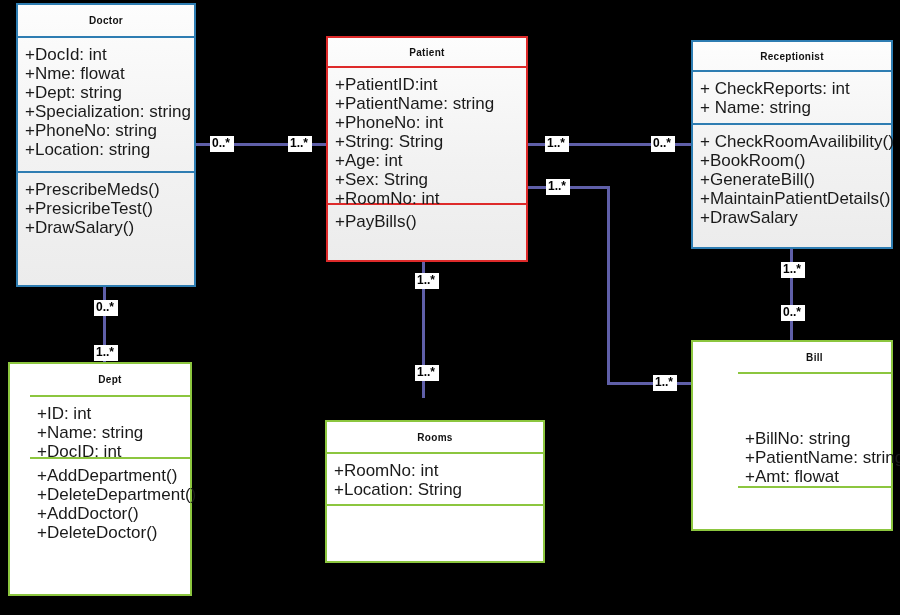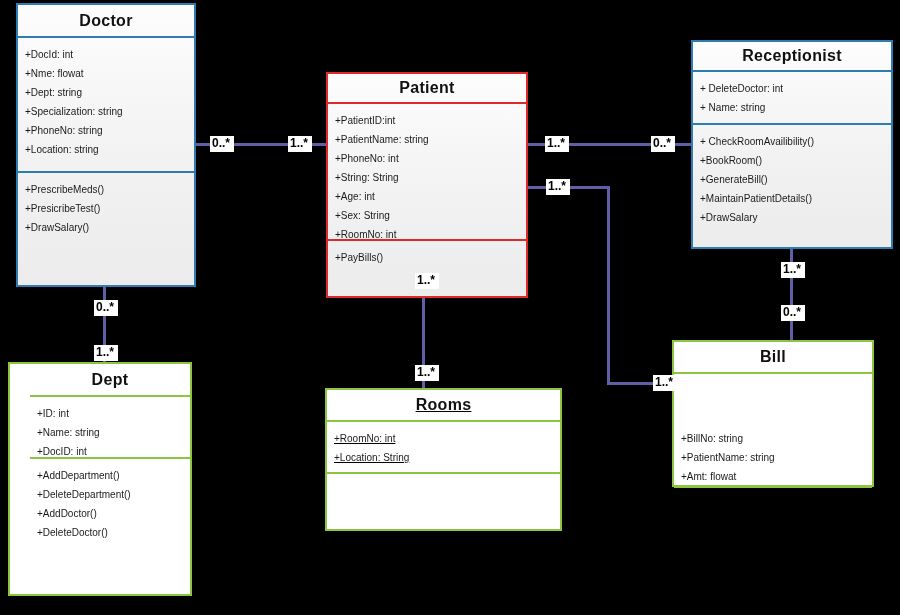--- a/index.html
+++ b/index.html
@@ -9,33 +9,33 @@
   #stage{position:relative;width:900px;height:615px;background:#000;}
 
   
   svg#wires{position:absolute;left:0;top:0;width:900px;height:615px;}
 
   
   .uml{position:absolute;box-sizing:border-box;background:#fbfbfb;
        border-style:solid;border-width:2px;}
   .uml .hdr{box-sizing:border-box;display:flex;align-items:center;
             justify-content:center;border-bottom-style:solid;border-bottom-width:2px;
-            font-weight:bold;font-size:16px;color:#111;letter-spacing:.3px;}
+            font-weight:bold;font-size:10px;color:#111;letter-spacing:.3px;}
   .uml .cmp{box-sizing:border-box;padding:7px 7px 4px 7px;
             border-bottom-style:solid;border-bottom-width:2px;}
   .uml .cmp.last{border-bottom:none;}
-  .uml .row{font-size:10px;color:#1a1a1a;line-height:19px;white-space:nowrap;}
+  .uml .row{font-size:17px;color:#1a1a1a;line-height:19px;white-space:nowrap;}
 
   
   .fill-grey{background:linear-gradient(180deg,#fdfdfd 0%,#f2f2f2 55%,#ececec 100%);}
   .fill-white{background:#ffffff;}
 
   .b-blue{border-color:#2E7DB2;}
   .b-blue .hdr,.b-blue .cmp{border-bottom-color:#2E7DB2;}
-  .b-red{border-color:#DE2A2A;margin-top:36px;}
+  .b-red{border-color:#DE2A2A;}
   .b-red .hdr,.b-red .cmp{border-bottom-color:#DE2A2A;}
   .b-green{border-color:#8CC63F;}
   .b-green .hdr,.b-green .cmp{border-bottom-color:#8CC63F;}
 
   
   .mult{position:absolute;background:#ffffff;color:#000;font-size:12px;
         font-weight:bold;line-height:14px;height:16px;width:24px;
         overflow:hidden;text-align:left;padding-left:2px;box-sizing:border-box;
         font-family:"Liberation Sans","DejaVu Sans",sans-serif;}
 </style>
@@ -96,21 +96,21 @@
     <div class="cmp last">
       <div class="row">+PayBills()</div>
     </div>
   </div>
 
   <div class="uml b-blue fill-grey" style="left:691px;top:40px;width:202px;height:209px;">
     <div class="hdr" style="height:30px;">
       <span>Receptionist</span>
     </div>
     <div class="cmp" style="height:53px;">
-      <div class="row">+ DeleteDoctor: int</div>
+      <div class="row">+ CheckReports: int</div>
       <div class="row">+ Name: string</div>
     </div>
     <div class="cmp last">
       <div class="row">+ CheckRoomAvailibility()</div>
       <div class="row">+BookRoom()</div>
       <div class="row">+GenerateBill()</div>
       <div class="row">+MaintainPatientDetails()</div>
       <div class="row">+DrawSalary</div>
     </div>
   </div>
@@ -125,32 +125,32 @@
       <div class="row">+DocID: int</div>
     </div>
     <div class="cmp last">
       <div class="row">+AddDepartment()</div>
       <div class="row">+DeleteDepartment()</div>
       <div class="row">+AddDoctor()</div>
       <div class="row">+DeleteDoctor()</div>
     </div>
   </div>
 
-  <div class="uml b-green fill-white" style="left:325px;top:388px;width:237px;height:143px;text-decoration:underline;">
+  <div class="uml b-green fill-white" style="left:325px;top:420px;width:220px;height:143px;">
     <div class="hdr" style="height:32px;">
       <span>Rooms</span>
     </div>
     <div class="cmp" style="height:52px;">
       <div class="row">+RoomNo: int</div>
       <div class="row">+Location: String</div>
     </div>
     <div class="cmp last"></div>
   </div>
 
-  <div class="uml b-green fill-white" style="left:672px;top:340px;width:202px;height:147px;">
+  <div class="uml b-green fill-white" style="left:691px;top:340px;width:202px;height:191px;padding-left:45px;">
     <div class="hdr" style="height:32px;">
       <span>Bill</span>
     </div>
     <div class="cmp" style="height:66px;margin-top:48px;">
       <div class="row">+BillNo: string</div>
       <div class="row">+PatientName: string</div>
       <div class="row">+Amt: flowat</div>
     </div>
     <div class="cmp last"></div>
   </div>

